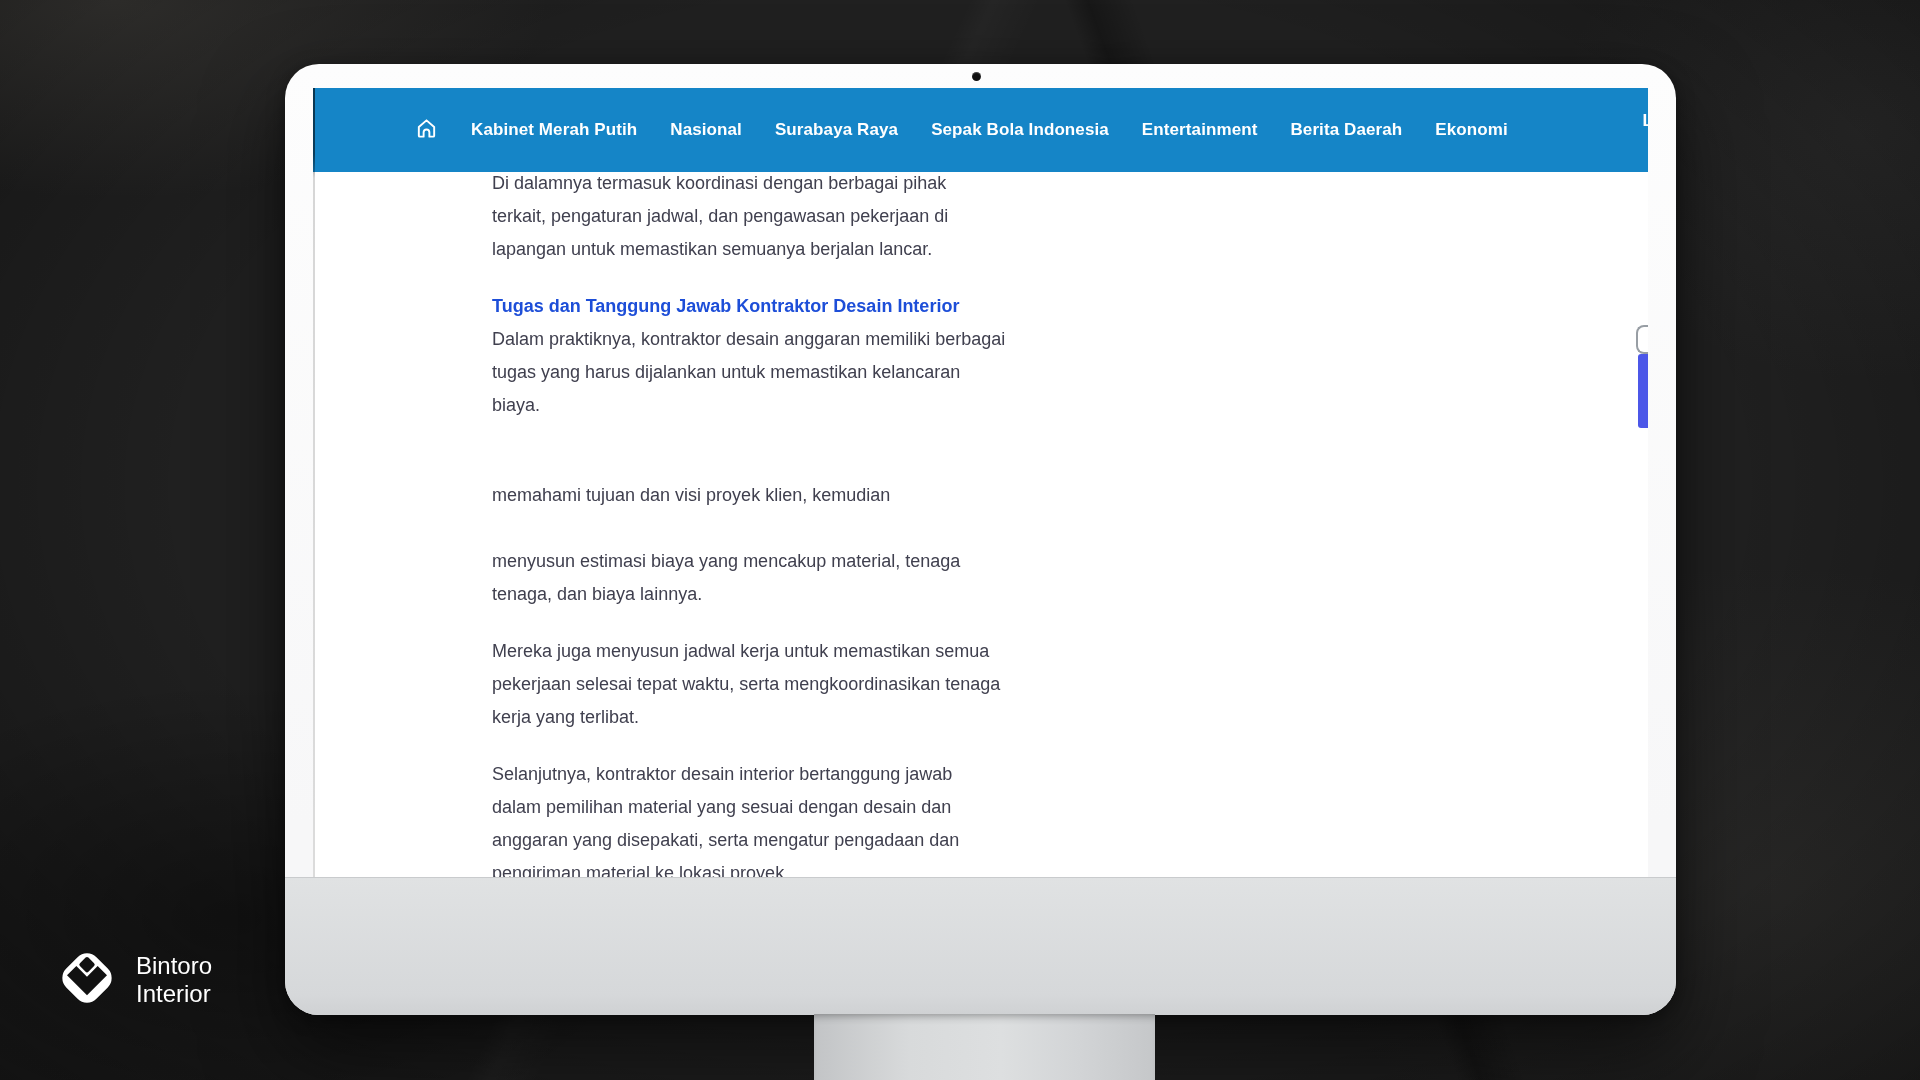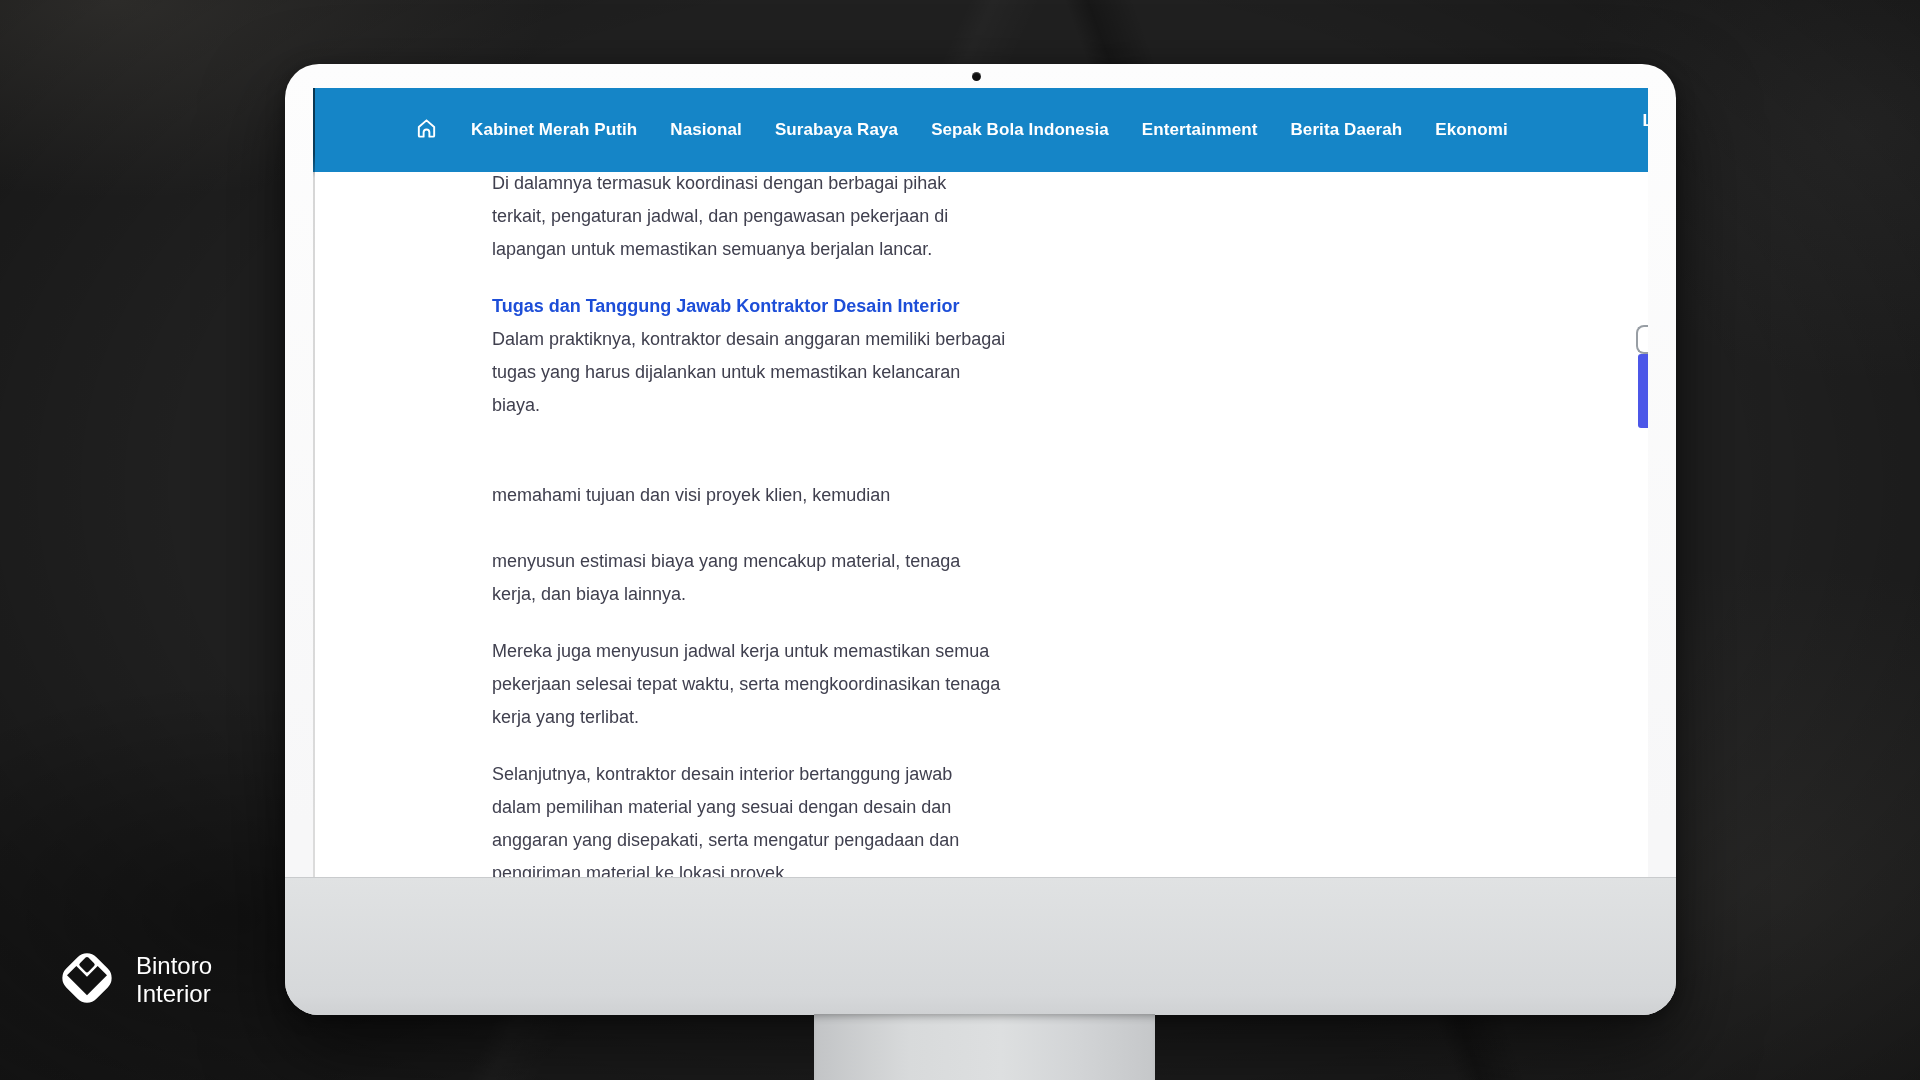--- a/index.html
+++ b/index.html
@@ -131,21 +131,21 @@
         <span class="heading-line">Tugas dan Tanggung Jawab Kontraktor Desain Interior</span><br>
         <span>Dalam praktiknya, kontraktor desain anggaran memiliki berbagai</span><br>
         <span>tugas yang harus dijalankan untuk memastikan kelancaran</span><br>
         <span>biaya.</span>
       </p>
       <p>
         <br>
         <span>memahami tujuan dan visi proyek klien, kemudian</span><br>
         <br>
         <span>menyusun estimasi biaya yang mencakup material, tenaga</span><br>
-        <span>kerja, dan biaya lainnya.</span>
+        <span>tenaga, dan biaya lainnya.</span>
       </p>
       <p>
         <span>Mereka juga menyusun jadwal kerja untuk memastikan semua</span><br>
         <span>pekerjaan selesai tepat waktu, serta mengkoordinasikan tenaga</span><br>
         <span>kerja yang terlibat.</span>
       </p>
       <p>
         <span>Selanjutnya, kontraktor desain interior bertanggung jawab</span><br>
         <span>dalam pemilihan material yang sesuai dengan desain dan</span><br>
         <span>anggaran yang disepakati, serta mengatur pengadaan dan</span><br>

